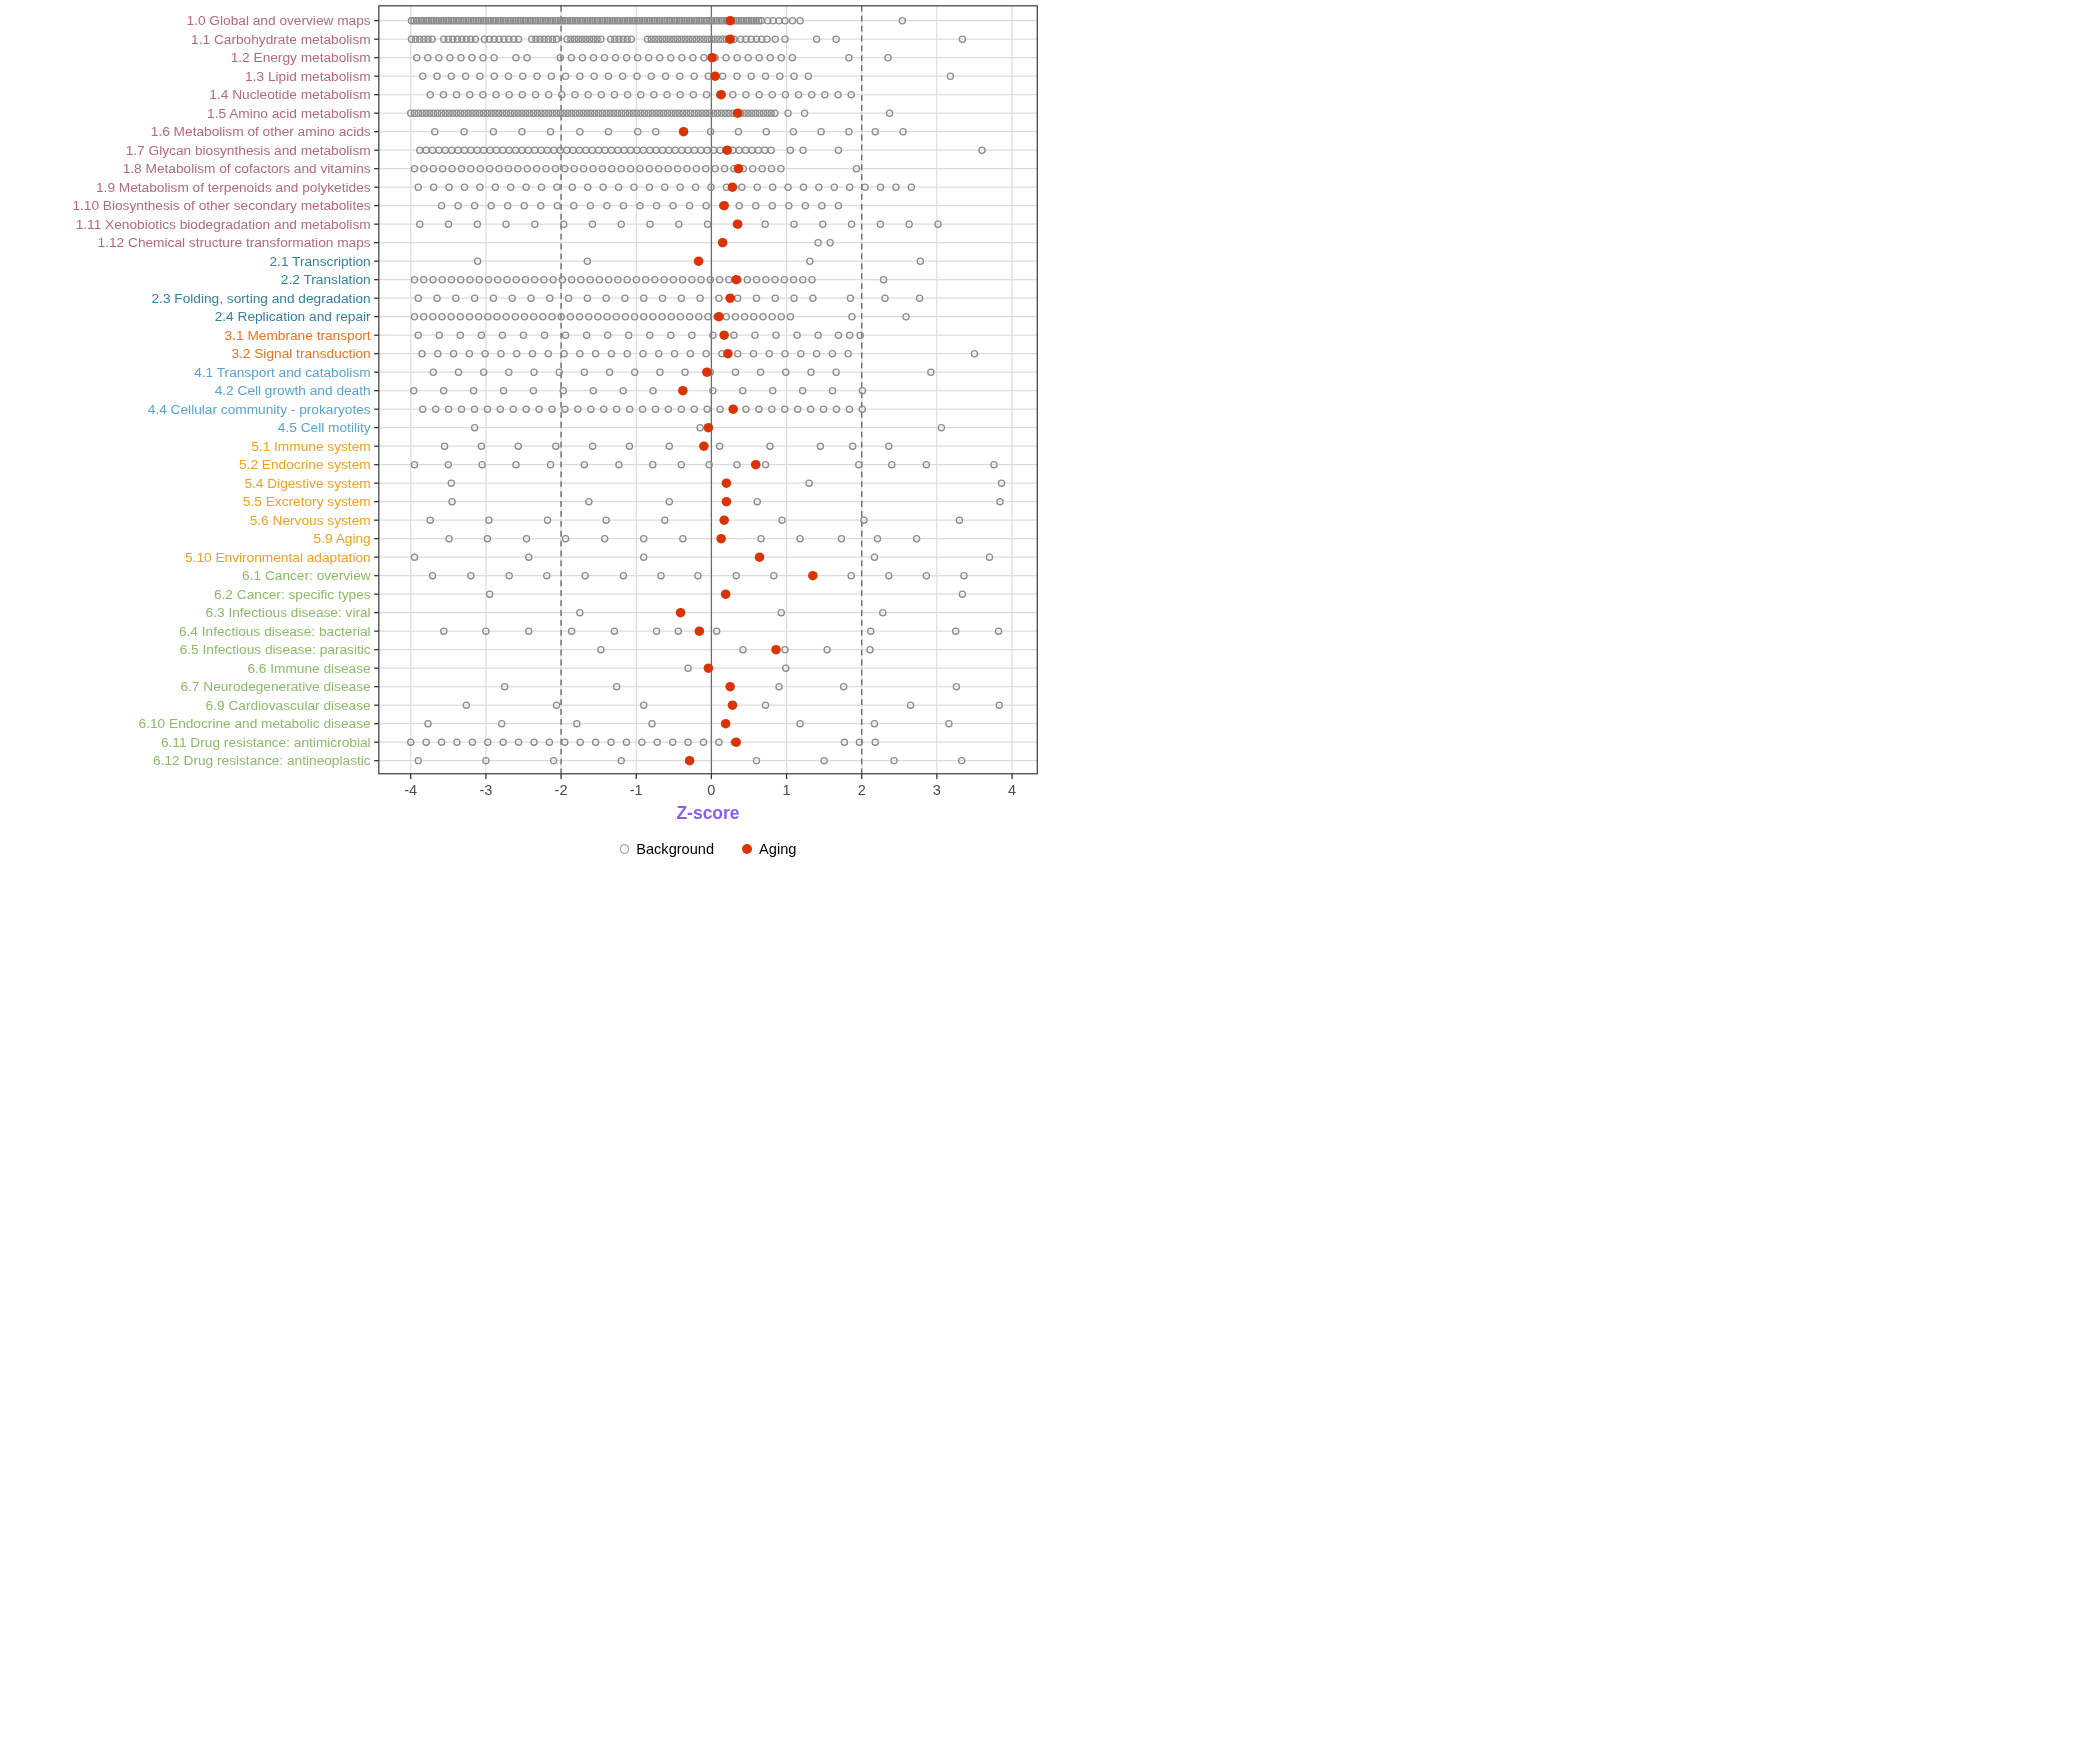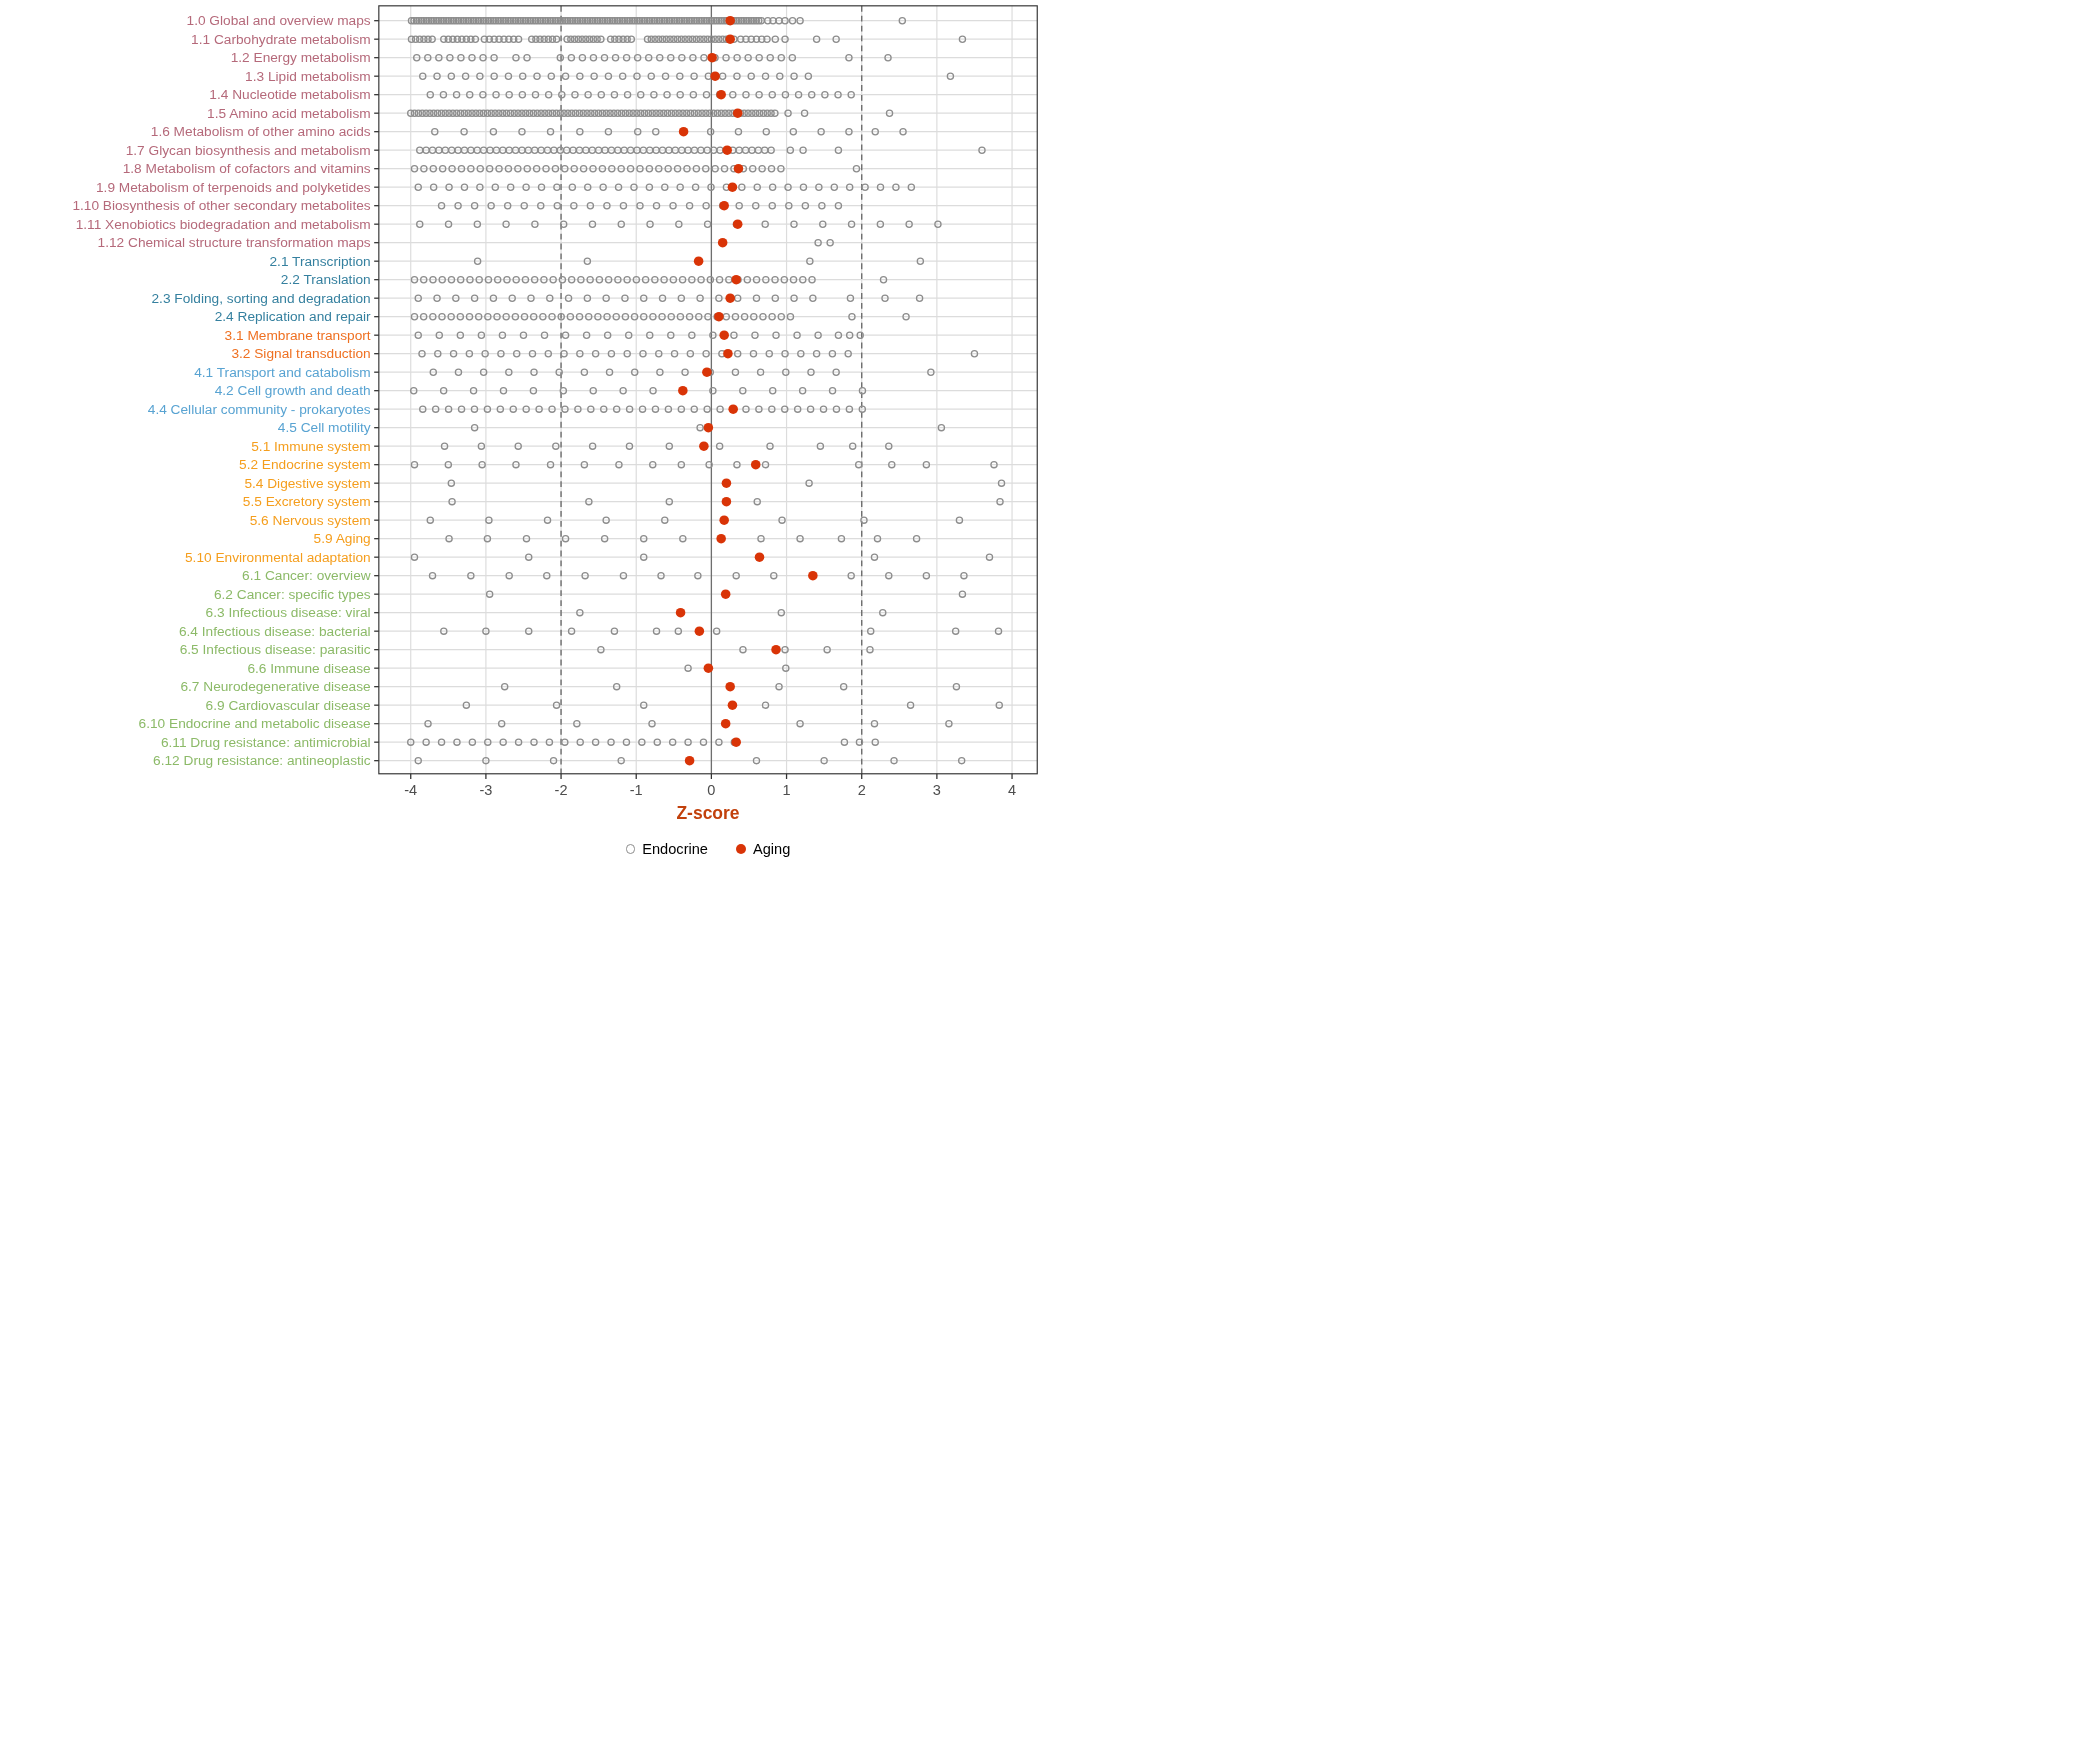--- a/index.html
+++ b/index.html
@@ -1,20 +1,20 @@
 <!DOCTYPE html>
 <html style="font-size:9.3px"><head>
 <meta charset="utf-8">
 <style>
   html,body{margin:0;padding:0;background:#ffffff;}
   .figure{position:relative;width:1049px;height:874px;background:#fff;
           font-family:"Liberation Sans",sans-serif;overflow:hidden;}
   #plot-svg{position:absolute;left:0;top:0;}
   .axis-title{position:absolute;left:379px;top:803px;width:658px;text-align:center;
-              font-size:17.5px;font-weight:bold;color:#c2410c;}
+              font-size:17.5px;font-weight:bold;color:#8b5cf6;}
   .legend{position:absolute;left:379px;top:841px;width:658px;display:flex;
           justify-content:center;align-items:center;gap:28px;}
   .legend-item{display:flex;align-items:center;gap:7px;font-size:14.6px;color:#000;}
   .legend-circle{width:7.6px;height:7.6px;border-radius:50%;border:1.5px solid #8d8d8d;background:#fff;}
   .legend-dot{width:10px;height:10px;border-radius:50%;}
 </style>
 </head>
 <body>
 
 <div class="figure">
@@ -1224,21 +1224,21 @@
       <text x="636" y="1242" text-anchor="end" dominant-baseline="central" font-size="23.5" fill="#8cba68" font-family="&quot;Liberation Sans&quot;, sans-serif">6.10 Endocrine and metabolic disease</text>
       <line x1="642" y1="1273.75" x2="650" y2="1273.75" stroke="#333333" stroke-width="2.2"></line>
       <text x="636" y="1273.75" text-anchor="end" dominant-baseline="central" font-size="23.5" fill="#8cba68" font-family="&quot;Liberation Sans&quot;, sans-serif">6.11 Drug resistance: antimicrobial</text>
       <line x1="642" y1="1305.5" x2="650" y2="1305.5" stroke="#333333" stroke-width="2.2"></line>
       <text x="636" y="1305.5" text-anchor="end" dominant-baseline="central" font-size="23.5" fill="#8cba68" font-family="&quot;Liberation Sans&quot;, sans-serif">6.12 Drug resistance: antineoplastic</text>
     </svg>
   <div class="axis-title">Z-score</div>
   <div class="legend">
     <div class="legend-item">
       <span class="legend-circle" style="border-color: rgb(141, 141, 141);"></span>
-      <span>Endocrine</span>
+      <span>Background</span>
     </div>
     <div class="legend-item">
       <span class="legend-dot" style="background: rgb(217, 52, 7);"></span>
       <span>Aging</span>
     </div>
   </div>
 </div>
 
 
 </body></html>

